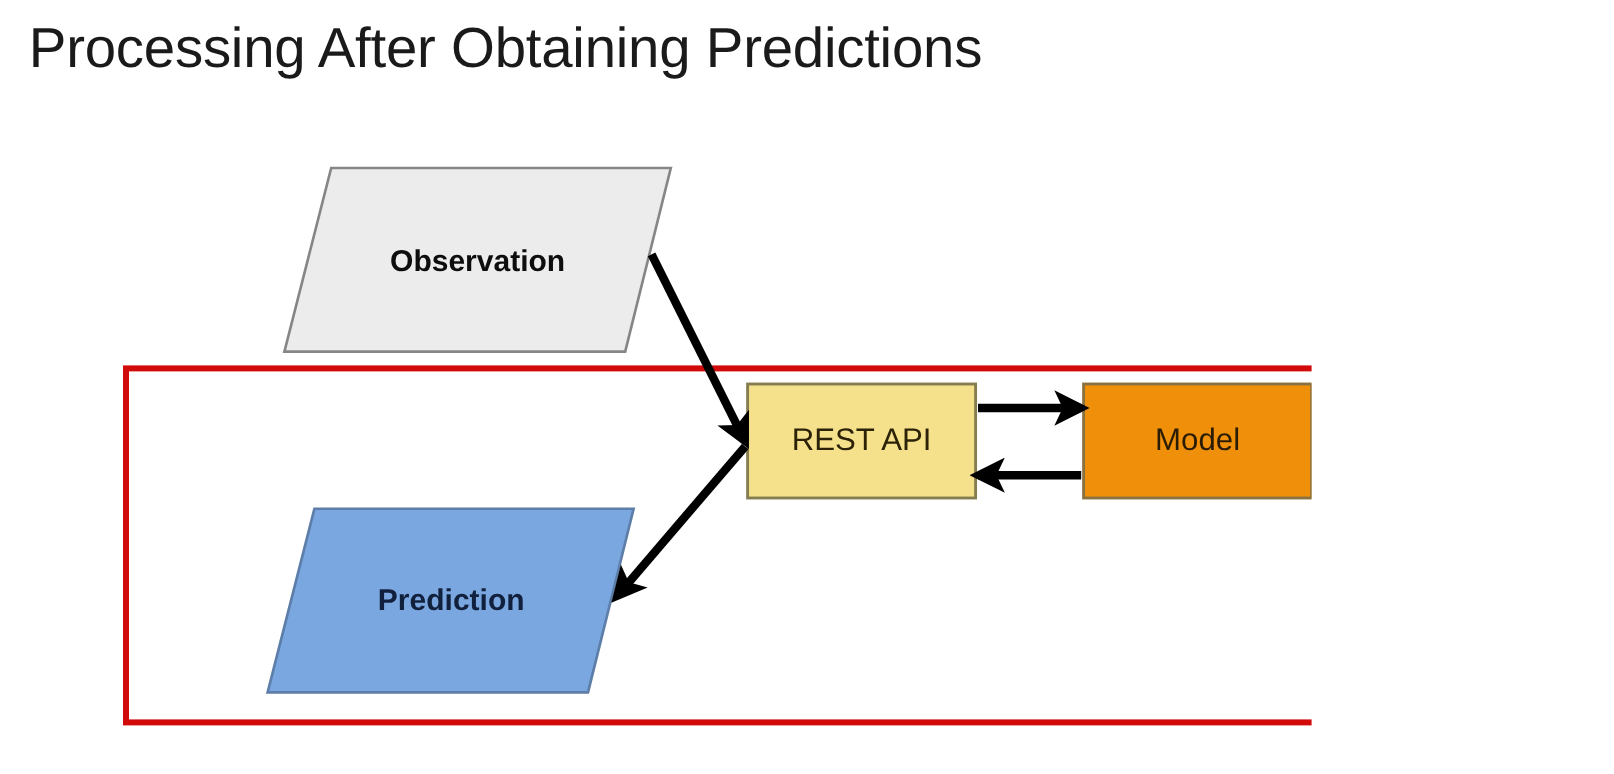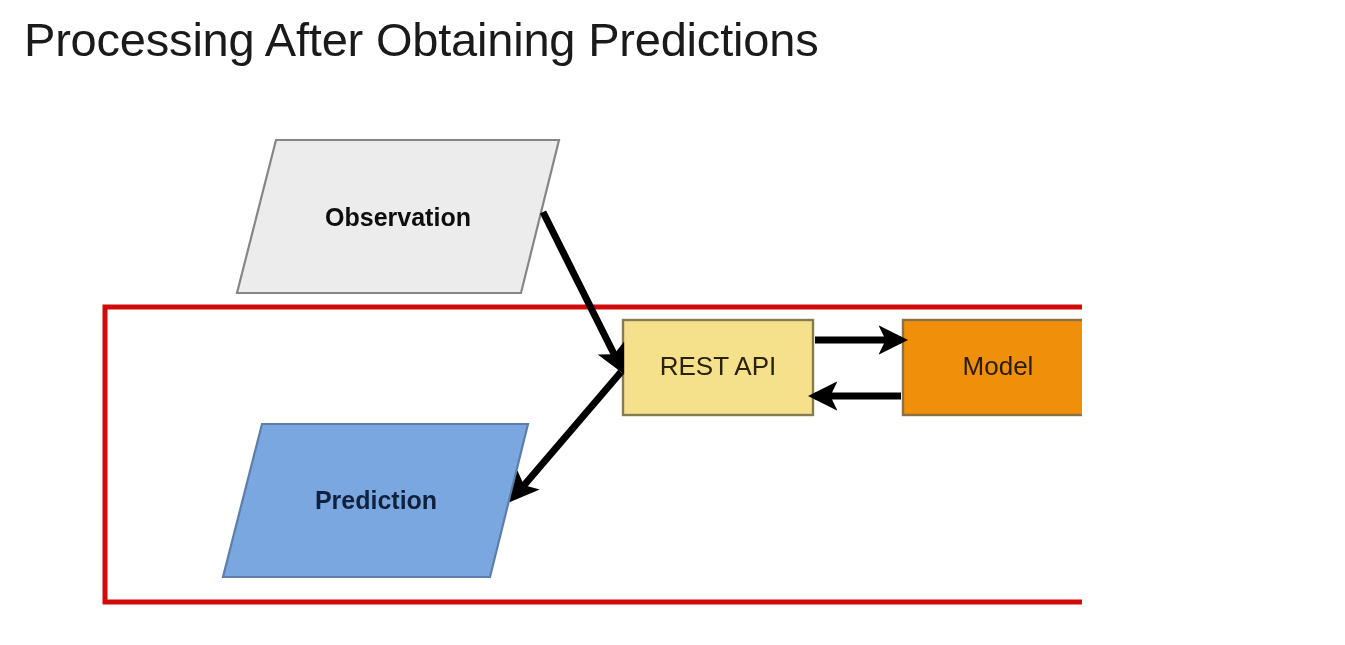--- a/index.html
+++ b/index.html
@@ -10,20 +10,21 @@
   }
   body {
     font-family: "Liberation Sans", sans-serif;
   }
   #slide {
     position: relative;
     width: 1082px;
     height: 645px;
     background: #ffffff;
     overflow: hidden;
+    padding-left: 11px;
   }
   #slide-title {
     position: absolute;
     left: 24px;
     top: 12px;
     width: 1100px;
     font-family: "Liberation Sans", sans-serif;
     font-size: 47px;
     font-weight: 400;
     letter-spacing: -0.2px;

